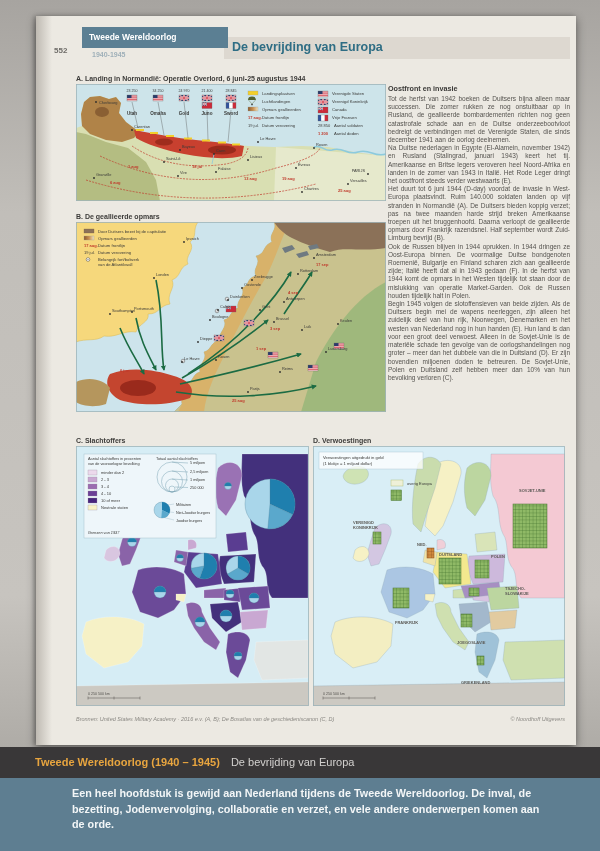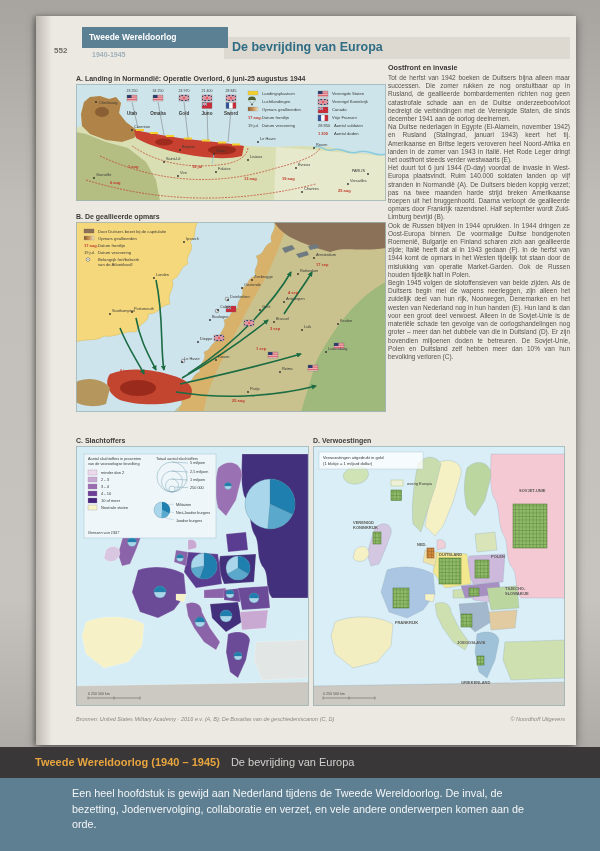--- a/index.html
+++ b/index.html
@@ -14,30 +14,30 @@
   background:linear-gradient(90deg,rgba(55,45,35,.25),rgba(55,45,35,0));pointer-events:none;z-index:9}
 .pagenum{left:18px;top:30px;font-size:8px;font-weight:bold;color:#6f6d69}
 .band{left:188px;top:21px;width:346px;height:22px;background:#ddd8d0}
 .tab{left:46px;top:11px;width:146px;height:21px;background:#5b7f93;color:#fff;font-weight:bold;
   font-size:8.5px;line-height:21px;padding-left:7px}
 .years{left:56px;top:35px;font-size:7px;color:#9fb0b9;font-weight:bold}
 .ptitle{left:196px;top:24px;font-size:12.5px;font-weight:bold;color:#2e6d84}
 .map-title{font-size:7px;font-weight:bold;color:#3c3b39}
 .mt-a{left:40px;top:59px}.mt-b{left:40px;top:197px}.mt-c{left:40px;top:421px}.mt-d{left:277px;top:421px}
 .map-a{left:40px;top:68px}.map-b{left:40px;top:206px}.map-c{left:40px;top:430px}.map-d{left:277px;top:430px}
-.article{left:352px;top:47px;width:182px}
+.article{left:352px;top:68px;width:182px}
 .article h3{margin:0 0 2px 0;font-size:7.2px;color:#3a3937}
 .article p{margin:0;font-size:6.5px;line-height:8.2px;color:#55534f;text-align:justify}
 .caption{left:40px;top:700px;width:489px;display:flex;justify-content:space-between;
   font-size:5.5px;color:#8b8984;font-style:italic}
 .footerbar{left:0;top:747px;width:600px;height:31px;background:#393738;line-height:31px;padding-left:35px;font-size:11px;white-space:nowrap}
 .footerbar .series{color:#e8a53f;font-weight:bold}
 .footerbar .ft{color:#d3d1cf;margin-left:8px}
 .promo{left:0;top:778px;width:600px;height:73px;background:#5e7e91}
-.promo p{margin:8px 0 0 72px;width:468px;font-size:10.8px;font-weight:normal;line-height:15.5px;color:#f3f6f7}
+.promo p{margin:8px 0 0 72px;width:468px;font-size:10.8px;font-weight:bold;line-height:15.5px;color:#f3f6f7}
 svg{display:block}
 svg text{font-family:"Liberation Sans",sans-serif;fill:#3a3a38}
 .t36{font-size:3.6px}.t38{font-size:3.8px}.t40{font-size:4px}.t42{font-size:4.2px}
 .bch{font-size:4.6px;font-weight:bold}
 .red{fill:#c0392b;font-weight:bold}
 .city{font-size:3.9px}
 .maplbl{font-size:4px;fill:#5c5a56;font-weight:bold}
 .leg{font-size:4.2px;fill:#3b3b39}
 .scale{font-size:3.6px;fill:#55534f}
 .it{font-style:italic}

